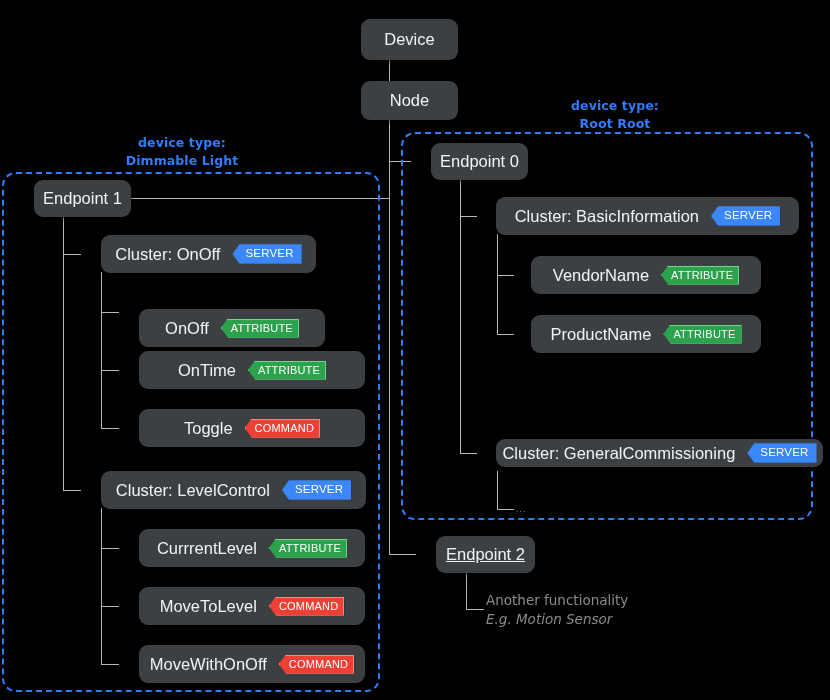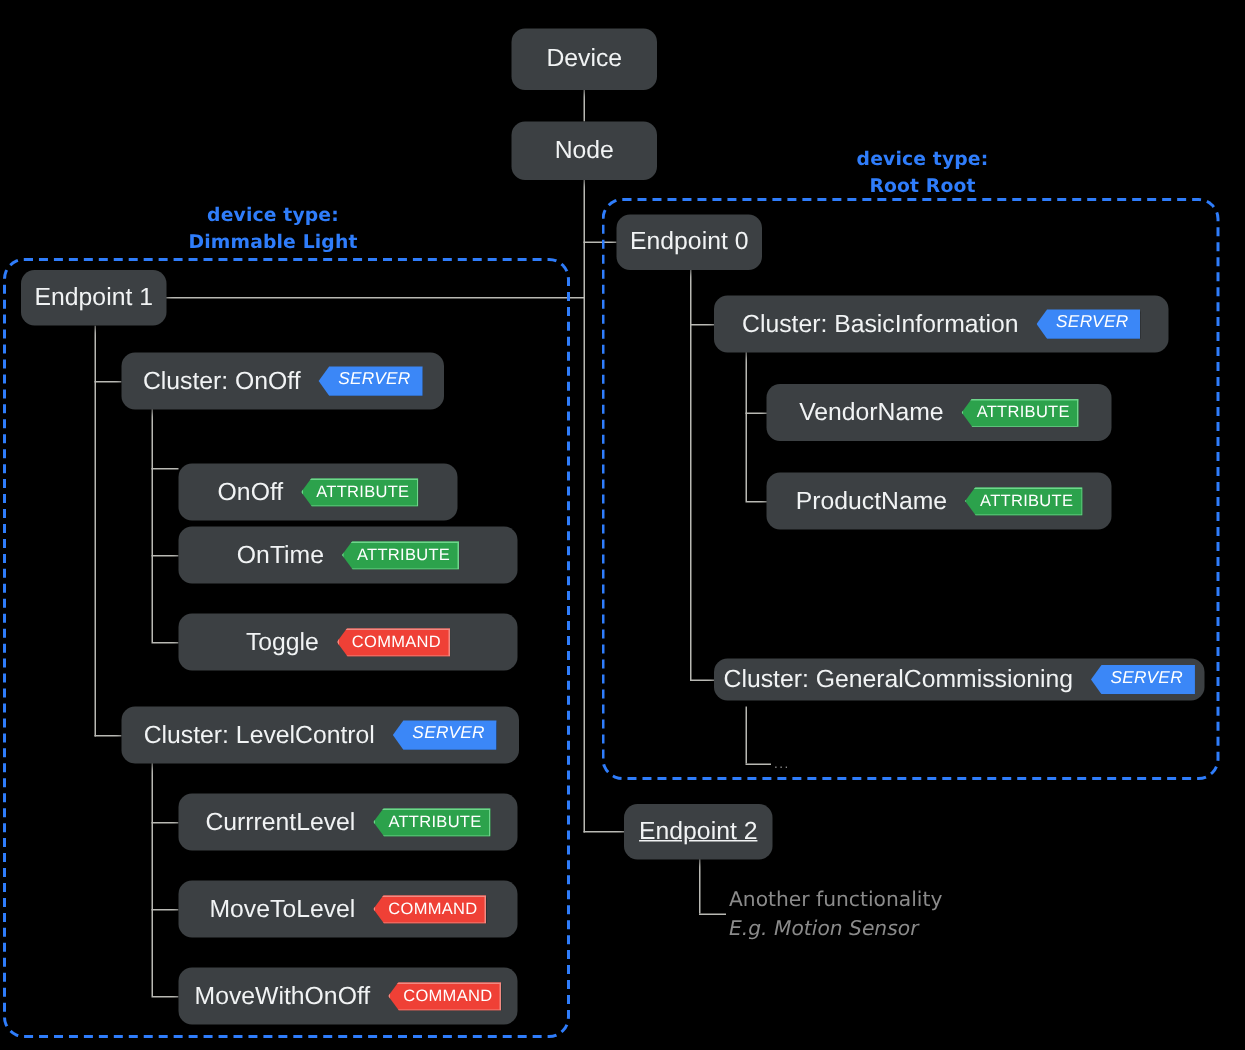--- a/index.html
+++ b/index.html
@@ -46,38 +46,38 @@
     border-radius:9px;
     box-sizing:border-box;
     display:flex;
     align-items:center;
     justify-content:center;
     color:#f1f3f4;
     font-size:16.5px;
     box-shadow:0 2px 4px rgba(0,0,0,.55);
     white-space:nowrap;
   }
-  .box.pad{padding:0 14px;}
+  .box.pad{padding:0 14px;margin-left:20px;}
   .box .label{color:#f1f3f4;}
   .box.row{justify-content:center;gap:12px;}
 
   
   .badge{
     display:inline-block;
     position:relative;
     font-size:11px;
     font-weight:400;
     line-height:1;
     color:#ffffff;
     padding:4px 7px 4px 11px;
     clip-path:polygon(7px 0, 100% 0, 100% 100%, 7px 100%, 0 50%);
     letter-spacing:.2px;
     box-shadow:1px 1px 1px rgba(0,0,0,.5);
   }
-  .badge-server{background:#3b87f7;font-size:11.5px;padding:4px 8px 4px 13px;font-style:italic;}
+  .badge-server{background:#3b87f7;font-size:11.5px;padding:4px 8px 4px 13px;}
   .badge-attribute{background:#2ca24c;border:1px solid #6fd68c;
       clip-path:polygon(7px 0, 100% 0, 100% 100%, 7px 100%, 0 50%);
       padding:3px 5px 3px 9px;font-size:11px;}
   .badge-command{background:#ef4036;border:1px solid #f28a82;
       clip-path:polygon(7px 0, 100% 0, 100% 100%, 7px 100%, 0 50%);
       padding:3px 5px 3px 9px;font-size:11px;}
 
   
   .note{
     position:absolute;

